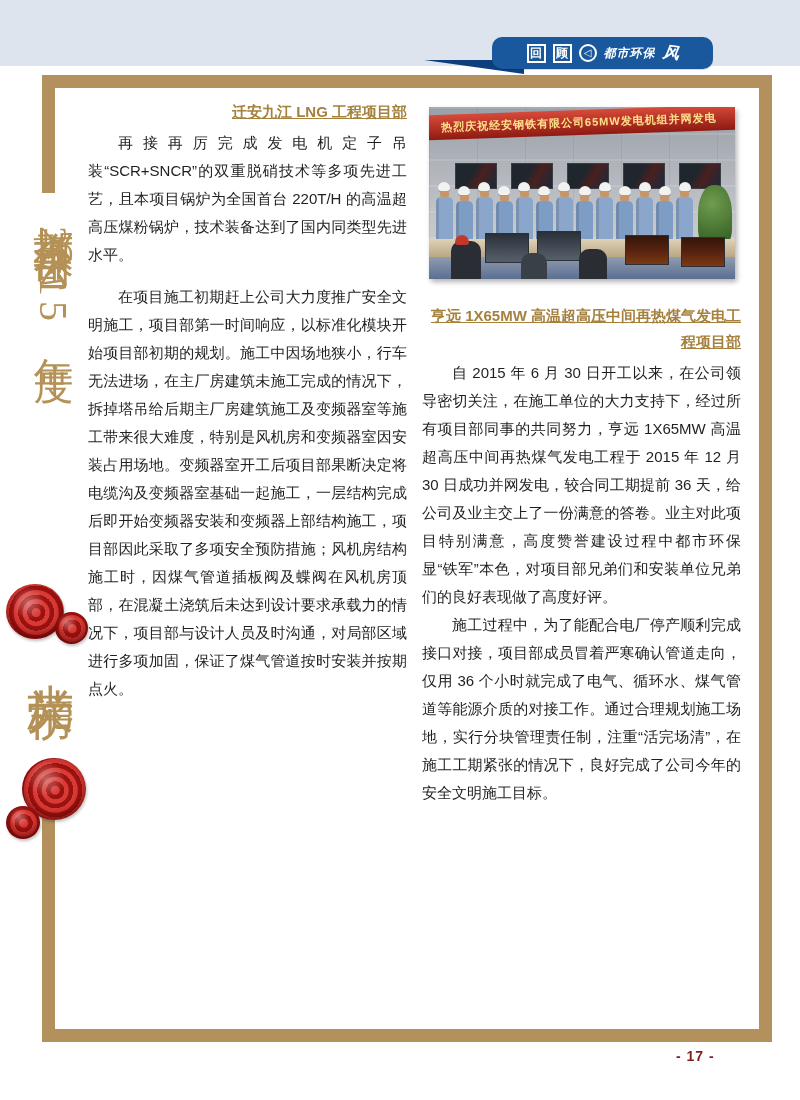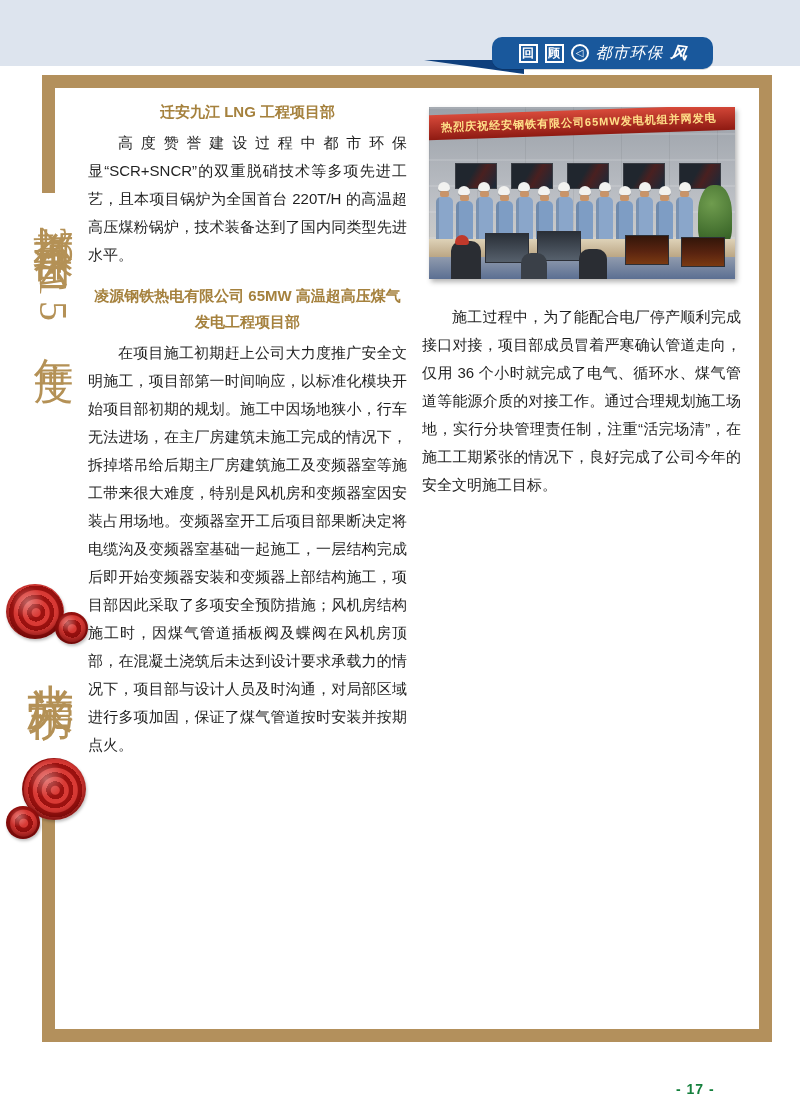--- a/index.html
+++ b/index.html
@@ -18,21 +18,21 @@
     color:#ffffff; z-index:5; box-shadow:0 1px 0 rgba(0,0,0,.15);
   }
   .banner .boxchar {
     width:19px; height:19px; border:2px solid #fff; display:flex;
     align-items:center; justify-content:center; font-size:12px; font-weight:bold;
   }
   .banner .circ {
     width:18px; height:18px; border:2px solid #fff; border-radius:50%;
     display:flex; align-items:center; justify-content:center; font-size:10px; line-height:1;
   }
-  .banner .brand { font-size:16px; font-weight:normal; letter-spacing:1px; font-style:italic; }
+  .banner .brand { font-size:12px; font-weight:bold; letter-spacing:1px; font-style:italic; }
   .banner .brand-sfx { font-size:16px; font-weight:bold; font-style:italic; transform:rotate(8deg); display:inline-block; }
   .swoosh {
     position:absolute; left:424px; top:60px; width:0; height:0; z-index:4;
     border-right:100px solid #0e3f7d; border-bottom:14px solid transparent;
   }
   
   .gold { position:absolute; background:#b3905c; }
   .f-top    { left:42px; top:75px;   width:730px; height:13px; }
   .f-right  { left:759px; top:75px;  width:13px;  height:967px; }
   .f-bottom { left:42px; top:1029px; width:730px; height:13px; }
@@ -61,21 +61,21 @@
   .rose1-big   { left:6px;  top:584px; width:58px; height:55px; }
   .rose1-small { left:55px; top:612px; width:33px; height:32px; }
   .rose2-big   { left:22px; top:758px; width:64px; height:62px; }
   .rose2-small { left:6px;  top:806px; width:34px; height:33px; }
   
   .col { position:absolute; top:99px; width:319px; z-index:2; }
   .col-left  { left:88px; }
   .col-right { left:422px; }
   h3.art-title {
     color:#a5813d; font-size:15px; font-weight:bold; line-height:26px;
-    margin:0 0 4px 0; text-align:center;
+    margin:0 0 4px 0; text-align:right;text-decoration:underline;
   }
   p.body {
     font-size:15px; line-height:28px; color:#1f1f1f;
     text-align:justify; text-indent:2em; margin:0;
   }
   .sec-gap { height:14px; }
   
   .photo {
     position:relative; width:306px; height:172px; margin:8px auto 10px auto;
     background:linear-gradient(#9aa0a8, #c0c3c8 60%, #d8d3c6);
@@ -114,21 +114,21 @@
   .m2 { left:108px; bottom:18px; }
   .m3 { left:196px; bottom:14px; }
   .m4 { left:252px; bottom:12px; }
   .ph-sitter { position:absolute; bottom:0; background:#2a2d33; border-radius:10px 10px 0 0; }
   .s1 { left:22px;  width:30px; height:38px; }
   .s2 { left:92px;  width:26px; height:26px; background:#3a4048; }
   .s3 { left:150px; width:28px; height:30px; }
   .redhelm { position:absolute; left:26px; bottom:34px; width:14px; height:10px;
     border-radius:7px 7px 3px 3px; background:#c0392b; }
   
-  .page-num { position:absolute; left:676px; top:1048px; font-size:14px; font-weight:bold; color:#15803d; letter-spacing:1px;margin-top:33px; }
+  .page-num { position:absolute; left:676px; top:1048px; font-size:14px; font-weight:bold; color:#7f1d1d; letter-spacing:1px; }
 </style>
 </head>
 <body>
 
 <div class="page">
 
   <div class="top-band"></div>
   <div class="swoosh"></div>
   <div class="banner">
     <span class="boxchar">回</span>
@@ -146,23 +146,22 @@
 
   <div class="v-title">都市环保公司2015年度</div>
   <div class="rose rose1-big"></div>
   <div class="rose rose1-small"></div>
   <div class="v-sub">光荣榜</div>
   <div class="rose rose2-big"></div>
   <div class="rose rose2-small"></div>
 
   <div class="col col-left">
     <h3 class="art-title">迁安九江 LNG 工程项目部</h3>
-    <p class="body">高度赞誉建设过程中都市环保显“SCR+SNCR”的双重脱硝技术等多项先进工艺，且本项目锅炉为全国首台 220T/H 的高温超高压煤粉锅炉，技术装备达到了国内同类型先进水平。</p>
+    <p class="body">再接再厉完成发电机定子吊装“SCR+SNCR”的双重脱硝技术等多项先进工艺，且本项目锅炉为全国首台 220T/H 的高温超高压煤粉锅炉，技术装备达到了国内同类型先进水平。</p>
     <div class="sec-gap"></div>
-    <h3 class="art-title">凌源钢铁热电有限公司 65MW 高温超高压煤气发电工程项目部</h3>
     <p class="body">在项目施工初期赶上公司大力度推广安全文明施工，项目部第一时间响应，以标准化模块开始项目部初期的规划。施工中因场地狭小，行车无法进场，在主厂房建筑未施工完成的情况下，拆掉塔吊给后期主厂房建筑施工及变频器室等施工带来很大难度，特别是风机房和变频器室因安装占用场地。变频器室开工后项目部果断决定将电缆沟及变频器室基础一起施工，一层结构完成后即开始变频器安装和变频器上部结构施工，项目部因此采取了多项安全预防措施；风机房结构施工时，因煤气管道插板阀及蝶阀在风机房顶部，在混凝土浇筑后未达到设计要求承载力的情况下，项目部与设计人员及时沟通，对局部区域进行多项加固，保证了煤气管道按时安装并按期点火。</p>
   </div>
 
   <div class="col col-right">
 
     <div class="photo">
       <div class="ph-panels"></div>
       <div class="ph-screenrow">
         <div class="ph-screen"></div>
         <div class="ph-screen"></div>
@@ -244,18 +243,20 @@
       <div class="ph-monitor glow m3"></div>
       <div class="ph-monitor glow m4"></div>
       <div class="ph-sitter s1"></div>
       <div class="ph-sitter s2"></div>
       <div class="ph-sitter s3"></div>
       <div class="redhelm"></div>
       <div class="ph-banner">热烈庆祝经安钢铁有限公司65MW发电机组并网发电</div>
     </div>
 
     <div class="sec-gap"></div>
+    <h3 class="art-title">亨远 1X65MW 高温超高压中间再热煤气发电工程项目部</h3>
+    <p class="body">自 2015 年 6 月 30 日开工以来，在公司领导密切关注，在施工单位的大力支持下，经过所有项目部同事的共同努力，亨远 1X65MW 高温超高压中间再热煤气发电工程于 2015 年 12 月 30 日成功并网发电，较合同工期提前 36 天，给公司及业主交上了一份满意的答卷。业主对此项目特别满意，高度赞誉建设过程中都市环保显“铁军”本色，对项目部兄弟们和安装单位兄弟们的良好表现做了高度好评。</p>
     <p class="body">施工过程中，为了能配合电厂停产顺利完成接口对接，项目部成员冒着严寒确认管道走向，仅用 36 个小时就完成了电气、循环水、煤气管道等能源介质的对接工作。通过合理规划施工场地，实行分块管理责任制，注重“活完场清”，在施工工期紧张的情况下，良好完成了公司今年的安全文明施工目标。</p>
   </div>
 
   <div class="page-num">- 17 -</div>
 
 </div>
 
 </body></html>

